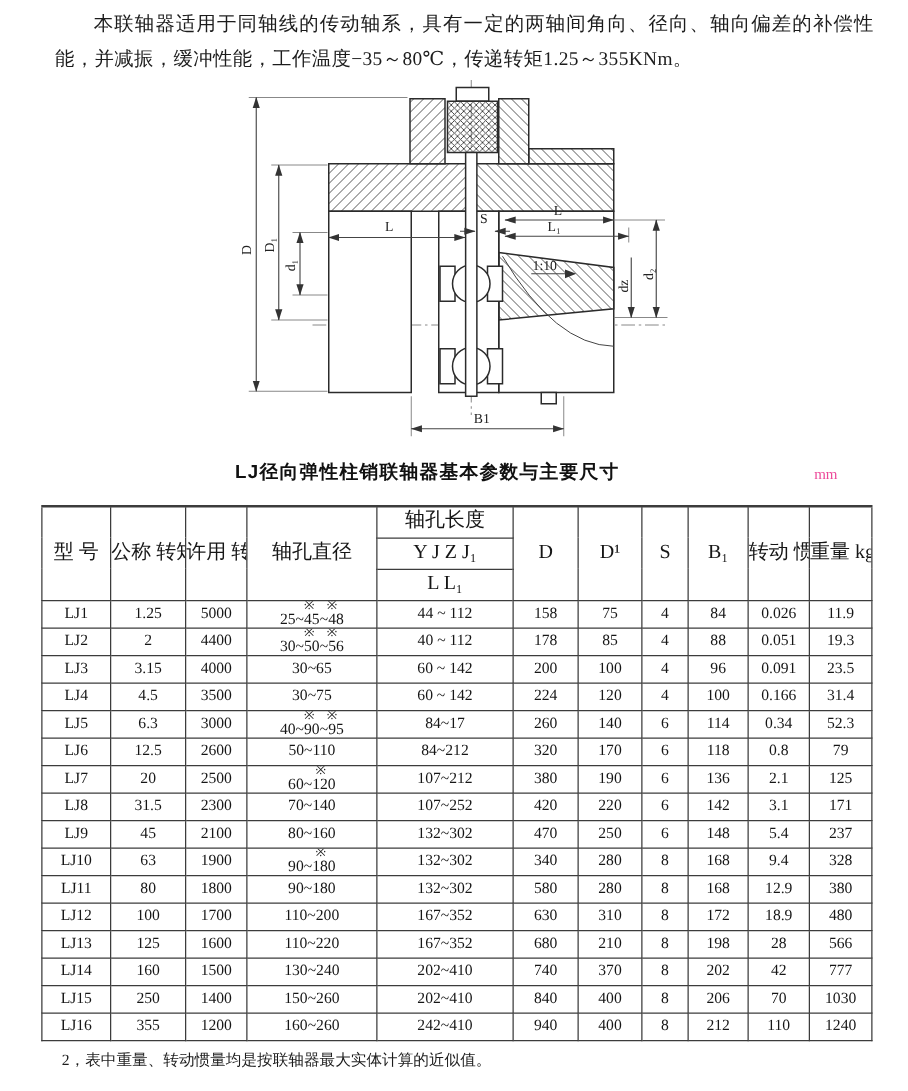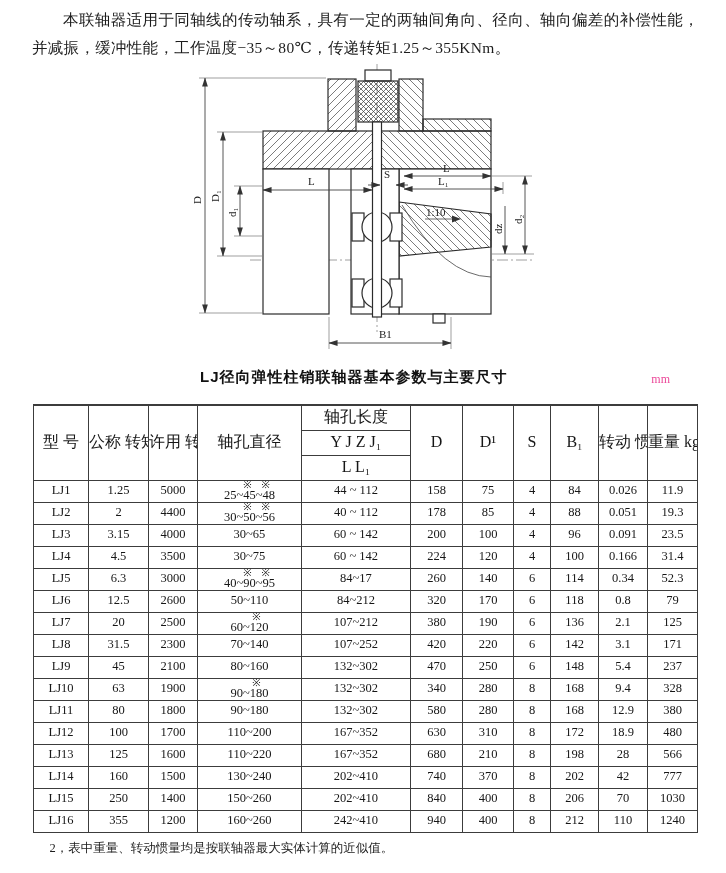--- a/index.html
+++ b/index.html
@@ -2,27 +2,27 @@
 <html><head>
 <meta charset="utf-8">
 <style>
   html,body{margin:0;padding:0;}
   body{
     width:726px;height:873px;background:#ffffff;color:#1c1c1c;
     font-family:"Liberation Serif","DejaVu Serif",serif;
     position:relative;overflow:hidden;
   }
   .intro{
-    margin:6px 27px 0 32px;
+    margin:6px 27px 0 44px;
     font-size:15.5px;line-height:1.8;text-indent:2em;
     letter-spacing:0.3px;text-align:justify;
   }
   .drawing-wrap{position:relative;height:296px;margin-top:2px;}
   .drawing-wrap svg{position:absolute;left:146px;top:0;}
-  .caption-row{position:relative;height:26px;margin-top:8px;margin-left:12px;}
+  .caption-row{position:relative;height:26px;margin-top:8px;}
   .caption{
     position:absolute;left:188px;top:0;
     font-family:"Liberation Sans","DejaVu Sans",sans-serif;
     font-size:15px;font-weight:600;letter-spacing:1px;color:#111;
   }
   .unit{position:absolute;right:56px;top:4px;font-size:12px;color:#ec4899;}
   table.params{
     margin:10px 0 0 33px;border-collapse:collapse;table-layout:fixed;
     width:664px;font-size:12.5px;text-align:center;color:#161616;
   }

